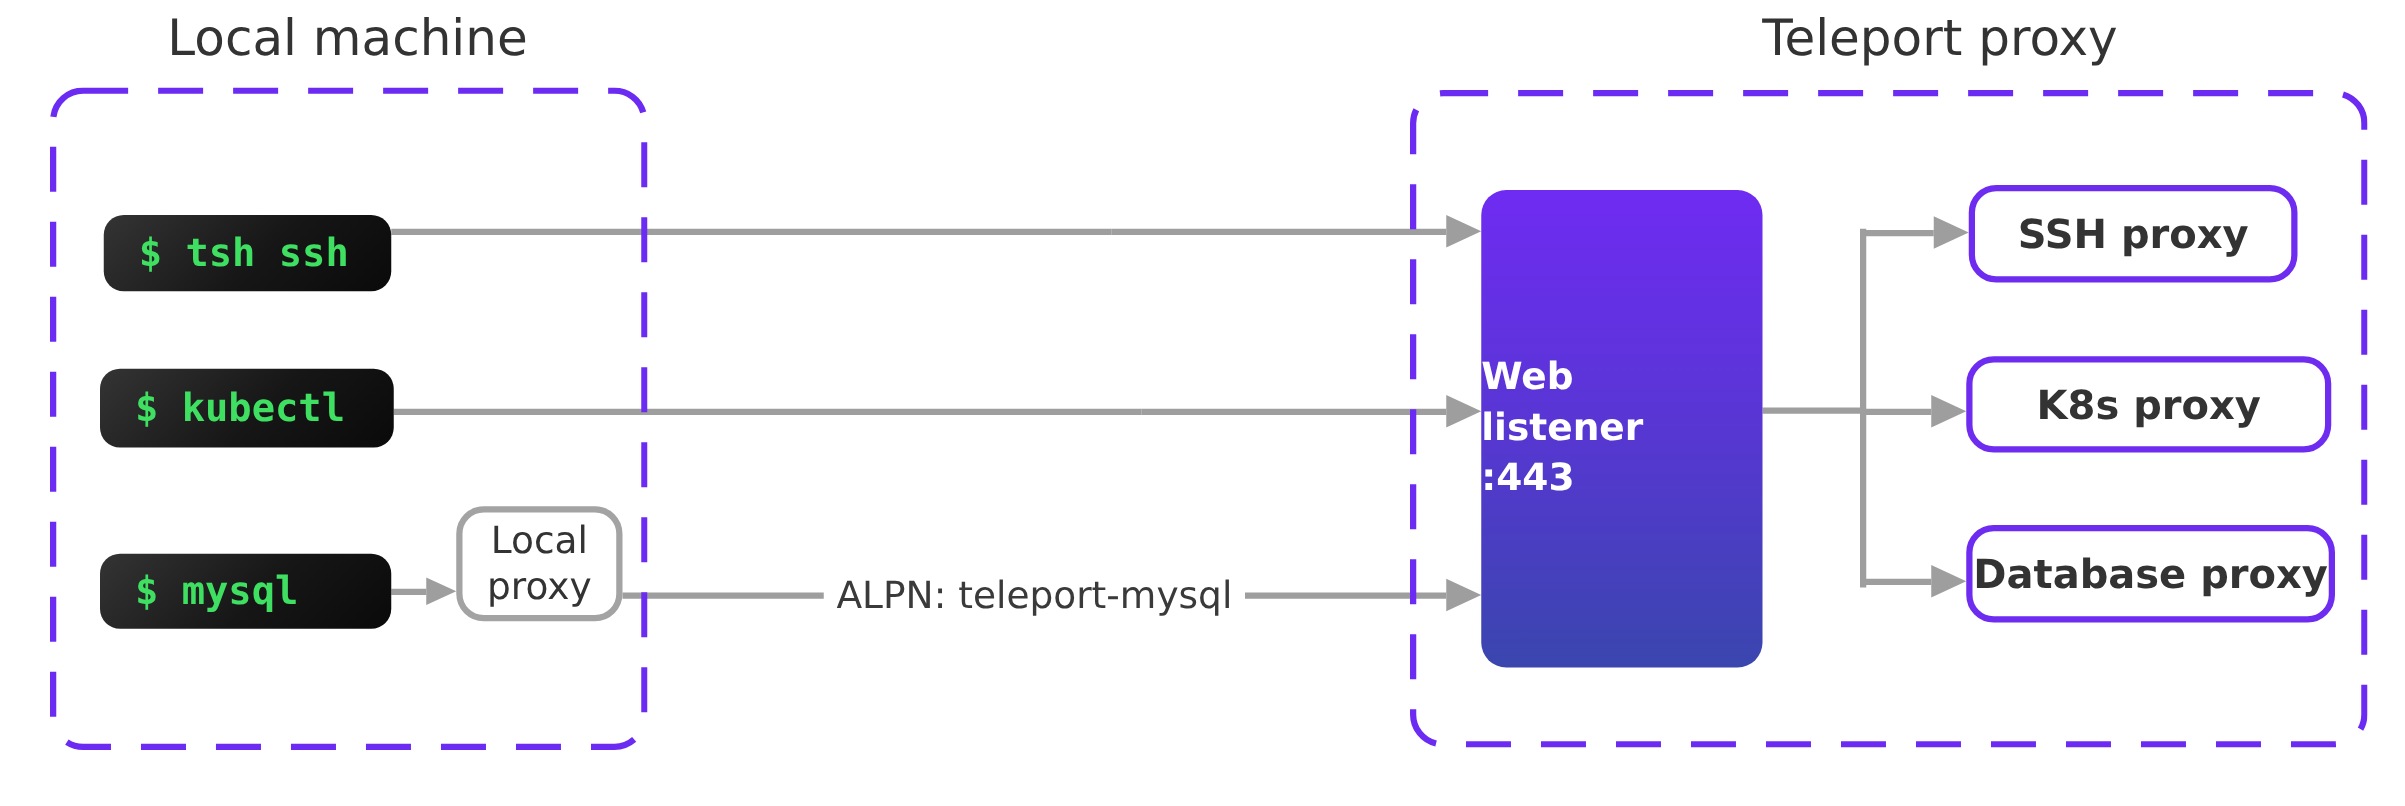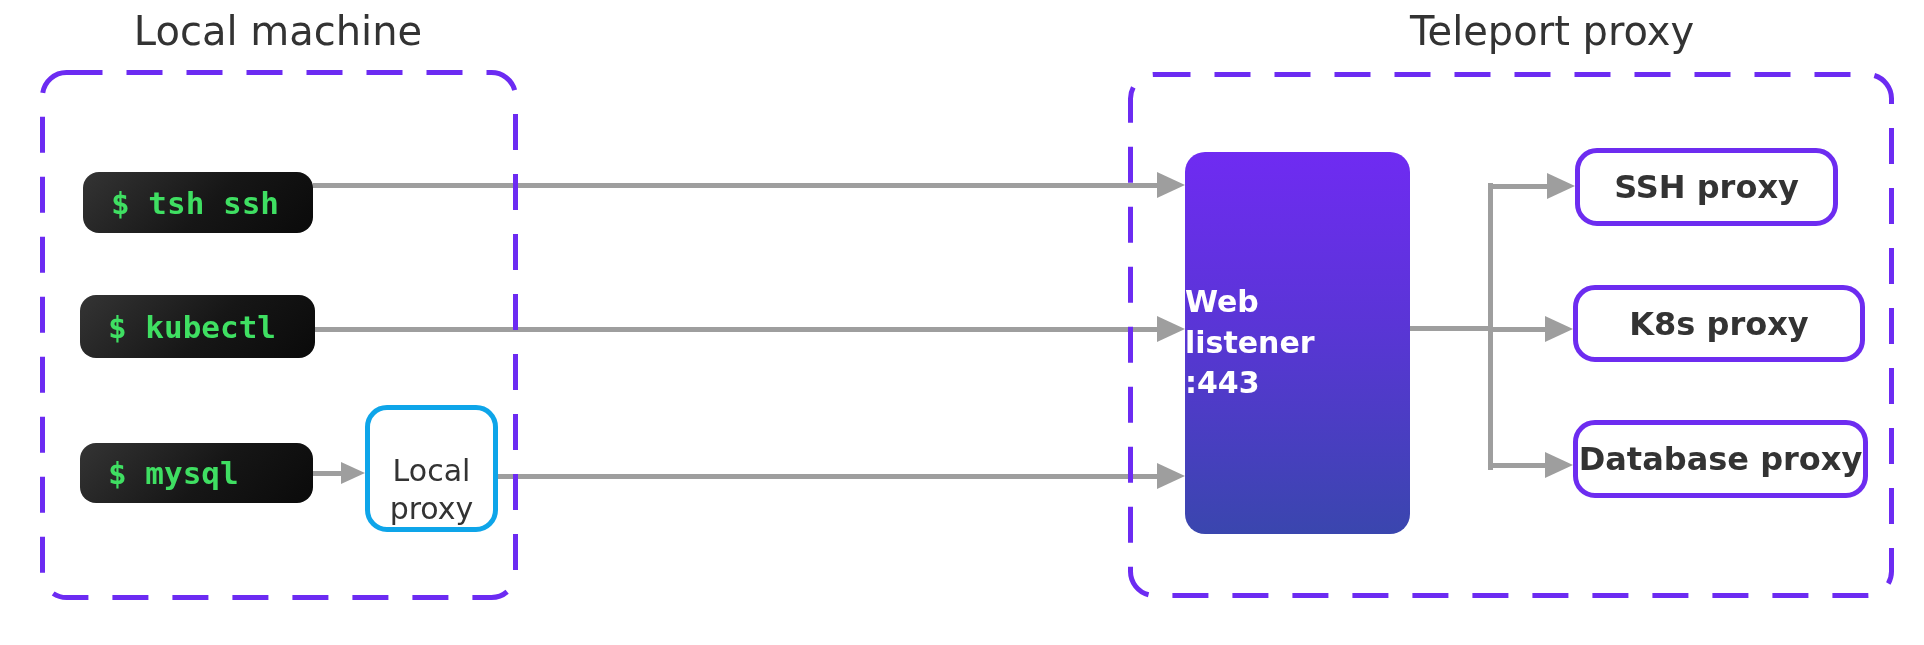--- a/index.html
+++ b/index.html
@@ -31,23 +31,23 @@
     font-family:"DejaVu Sans Mono","Liberation Mono",monospace;
     font-weight:bold;font-size:31px;white-space:nowrap;
   }
   .t-tsh{left:83px;top:152px;width:230px;height:61px;margin-top:20px;}
   .t-kub{left:80px;top:295px;width:235px;height:63px;}
   .t-sql{left:80px;top:443px;width:233px;height:60px;}
 
   
   .local-proxy{
     position:absolute;z-index:3;
-    left:365px;top:405px;width:133px;height:127px;box-sizing:border-box;
-    background:#fff;border:5px solid #0ea5e9;border-radius:22px;
-    display:flex;flex-direction:column;align-items:center;justify-content:flex-end;
+    left:365px;top:405px;width:133px;height:92px;box-sizing:border-box;
+    background:#fff;border:5px solid #a3a3a3;border-radius:22px;
+    display:flex;flex-direction:column;align-items:center;justify-content:center;
     font-size:30px;line-height:1.25;color:#333;
   }
 
   
   .conn{
     position:absolute;z-index:1;height:40px;
     display:flex;align-items:center;
   }
   .seg{height:5px;background:#9e9e9e;}
   .conn .lbl{
@@ -141,20 +141,21 @@
 </div>
 
 <div class="conn c2">
   <div class="seg seg-l"></div>
   <div class="seg seg-r"></div>
   <div class="tri"></div>
 </div>
 
 <div class="conn c3">
   <div class="seg seg-l"></div>
+  <span class="lbl">ALPN: teleport-mysql</span>
   <div class="seg seg-r"></div>
   <div class="tri"></div>
 </div>
 
 <div class="web-listener">
   <div>Web</div>
   <div>listener</div>
   <div>:443</div>
 </div>
 

